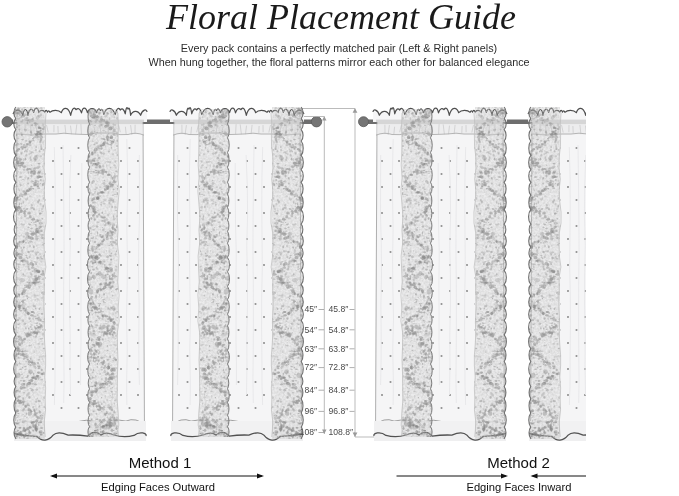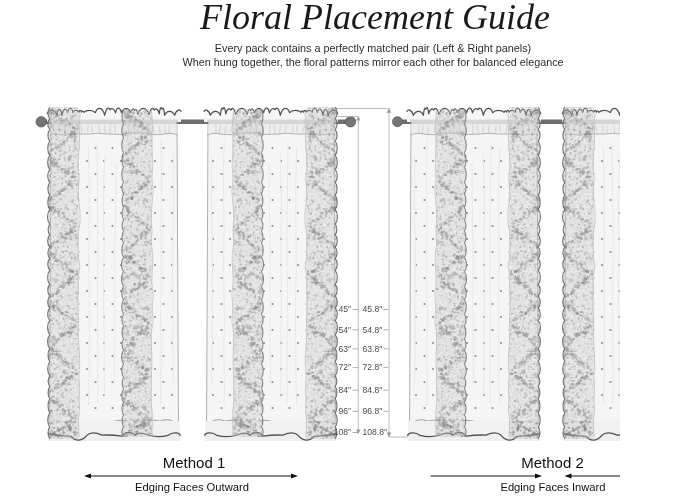--- a/index.html
+++ b/index.html
@@ -1,15 +1,15 @@
 <!DOCTYPE html>
 <html><head><meta charset="utf-8">
 <style>
 html,body{margin:0;padding:0;background:#fff;}
-#wrap{position:relative;width:586px;height:496px;overflow:hidden;font-family:"Liberation Sans",sans-serif;padding-left:34px;}
+#wrap{position:relative;width:586px;height:496px;overflow:hidden;font-family:"Liberation Sans",sans-serif;}
 .ml{font-size:8.6px;fill:#4a4a4a;font-family:"Liberation Sans",sans-serif;}
 </style></head>
 <body>
 <div id="wrap">
 <svg width="679" height="496" viewBox="0 0 679 496" xmlns="http://www.w3.org/2000/svg">
 <defs>
 <pattern id="dots" width="17" height="26" patternUnits="userSpaceOnUse">
   <circle cx="4" cy="6" r="1.05" fill="#8f8f8f"></circle>
   <circle cx="12.5" cy="19" r="1.05" fill="#8f8f8f"></circle>
 </pattern>

